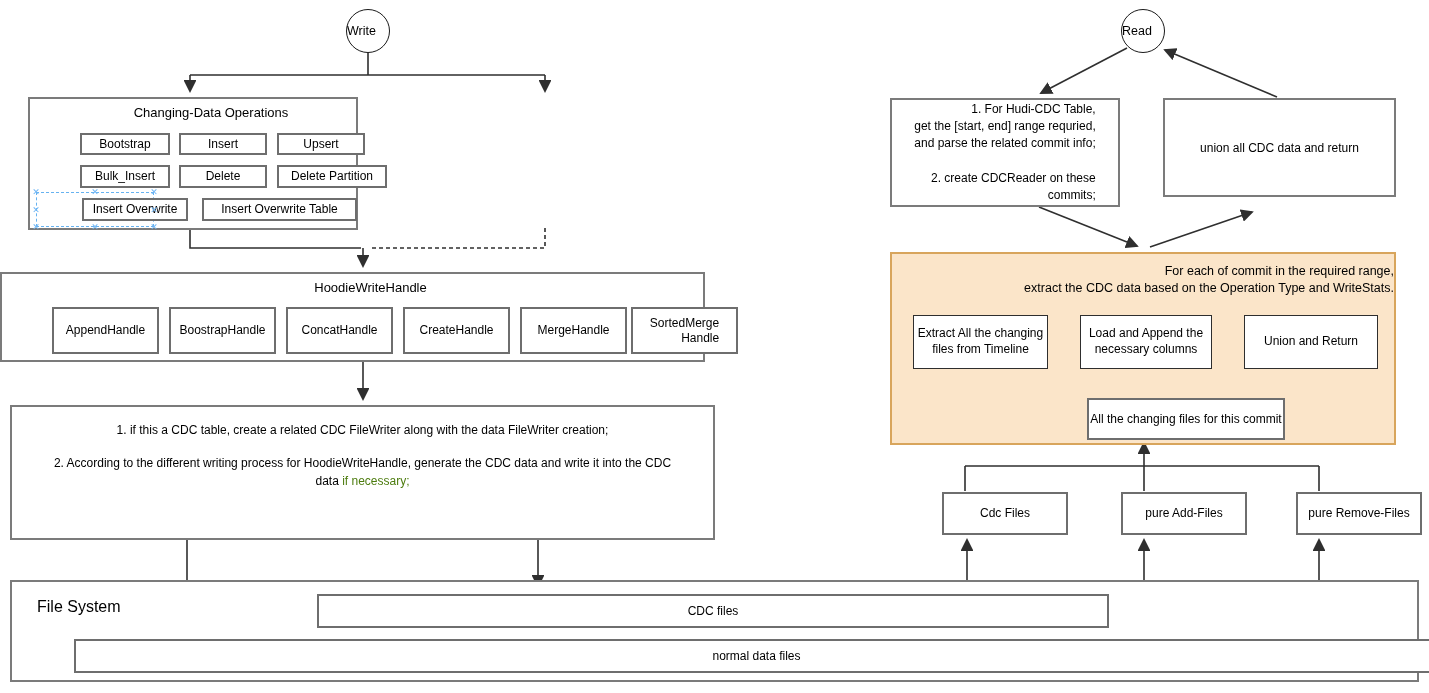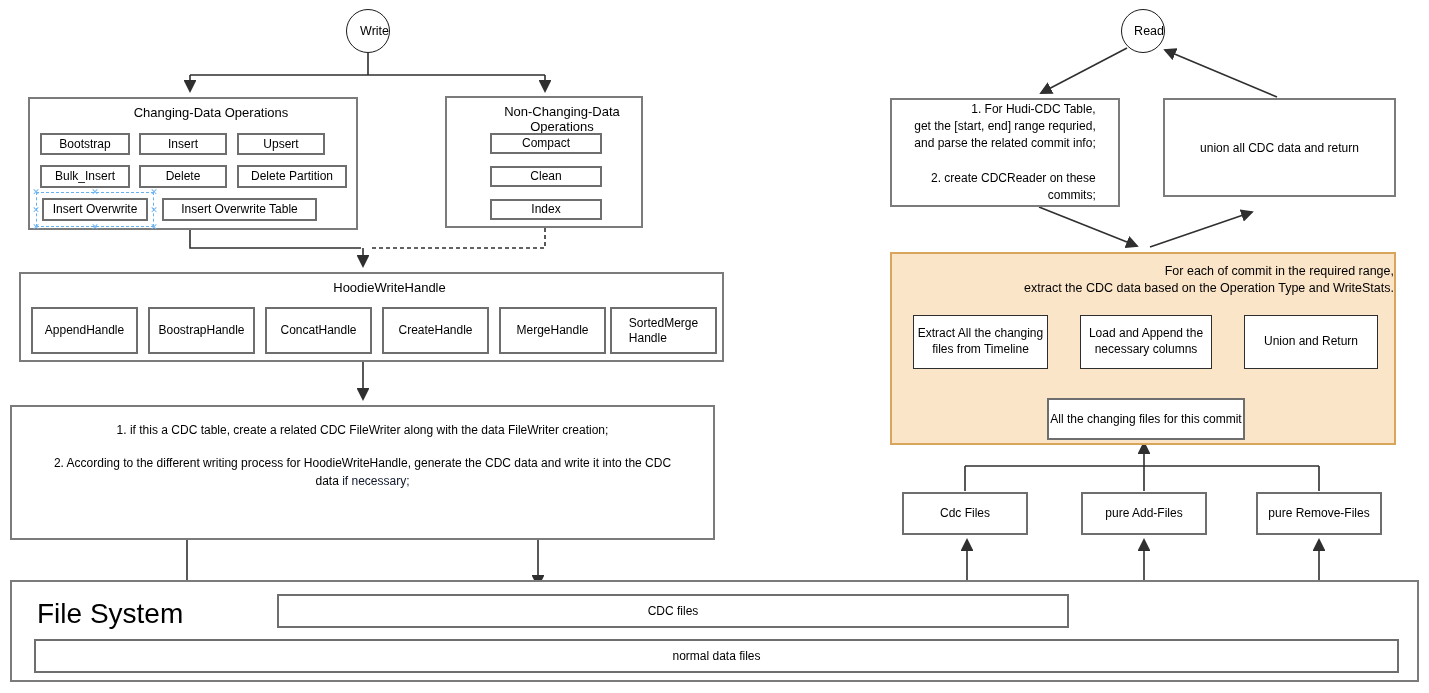--- a/index.html
+++ b/index.html
@@ -1,32 +1,32 @@
 <!DOCTYPE html>
 <html><head>
 <meta charset="utf-8">
 <style>
   html,body{margin:0;padding:0;background:#fff;}
   .canvas{position:relative;width:1429px;height:693px;background:#fff;
           font-family:"Liberation Sans",sans-serif;color:#000;overflow:hidden;}
   .abs{position:absolute;box-sizing:border-box;}
   .gbox{border:2px solid #7b7b7b;background:#fff;}
   .sbox{border:2px solid #6e6e6e;background:#fff;display:flex;align-items:center;
-        justify-content:center;text-align:left;font-size:12px;white-space:pre-line;line-height:1.25;}
+        justify-content:center;text-align:right;font-size:12px;white-space:pre-line;line-height:1.25;margin-left:40px;}
   .wbox{border:1.5px solid #2e2e2e;background:#fff;display:flex;align-items:center;
         justify-content:center;text-align:center;font-size:12px;white-space:pre-line;line-height:1.3;}
   .circle{border:1.5px solid #1a1a1a;border-radius:50%;background:#fff;display:flex;
-          align-items:center;justify-content:flex-end;font-size:12.5px;}
+          align-items:center;justify-content:flex-start;font-size:12.5px;}
   .gtitle{position:absolute;left:0;right:0;top:6px;text-align:center;font-size:13px;padding-left:36px;}
   .connectors{position:absolute;left:0;top:0;pointer-events:none;}
   .steps{padding:0 8px;text-align:center;font-size:12px;line-height:1.45;}
   .steps p{margin:0;}
-  .red{color:#0f172a;}
+  .red{color:#4d7c0f;}
   .pre{white-space:pre-line;text-align:right;}
-  .fs-label{font-size:28px;}
+  .fs-label{font-size:16px;}
   .selwrap{border:1px dashed #66b2f0;}
   .hdl{position:absolute;width:8px;height:8px;color:#6fb6f5;font-size:9px;line-height:8px;
        text-align:center;pointer-events:auto;}
   .orange{background:#fbe5c9;border:2px solid #d8a55c;}
 </style>
 </head>
 <body>
 
 <div class="canvas">
 
@@ -82,28 +82,22 @@
       <span class="hdl" style="right:-5px;top:-5px">✕</span>
       <span class="hdl" style="left:-5px;top:13px">✕</span>
       <span class="hdl" style="right:-5px;top:13px">✕</span>
       <span class="hdl" style="left:-5px;bottom:-5px">✕</span>
       <span class="hdl" style="left:54px;bottom:-5px">✕</span>
       <span class="hdl" style="right:-5px;bottom:-5px">✕</span>
     </div>
     <div class="abs sbox" style="left:132px;top:99px;width:155px;height:23px">Insert Overwrite Table</div>
   </div>
 
-  <div class="abs gbox" style="left:445px;top:96px;width:198px;height:132px">
-    <div class="gtitle">Non-Changing-Data Operations</div>
-    <div class="abs sbox" style="left:43px;top:35px;width:112px;height:21px">Compact</div>
-    <div class="abs sbox" style="left:43px;top:68px;width:112px;height:21px">Clean</div>
-    <div class="abs sbox" style="left:43px;top:101px;width:112px;height:21px">Index</div>
-  </div>
 
-  <div class="abs gbox" style="left:19px;top:272px;width:705px;height:90px">
+  <div class="abs gbox" style="left:0;top:272px;width:705px;height:90px">
     <div class="gtitle">HoodieWriteHandle</div>
     <div class="abs sbox" style="left:127px;top:33px;width:107px;height:47px">BoostrapHandle</div>
     <div class="abs sbox" style="left:10px;top:33px;width:107px;height:47px">AppendHandle</div>
     <div class="abs sbox" style="left:244px;top:33px;width:107px;height:47px">ConcatHandle</div>
     <div class="abs sbox" style="left:361px;top:33px;width:107px;height:47px">CreateHandle</div>
     <div class="abs sbox" style="left:478px;top:33px;width:107px;height:47px">MergeHandle</div>
     <div class="abs sbox" style="left:589px;top:33px;width:107px;height:47px">SortedMerge
 Handle</div>
   </div>
 

